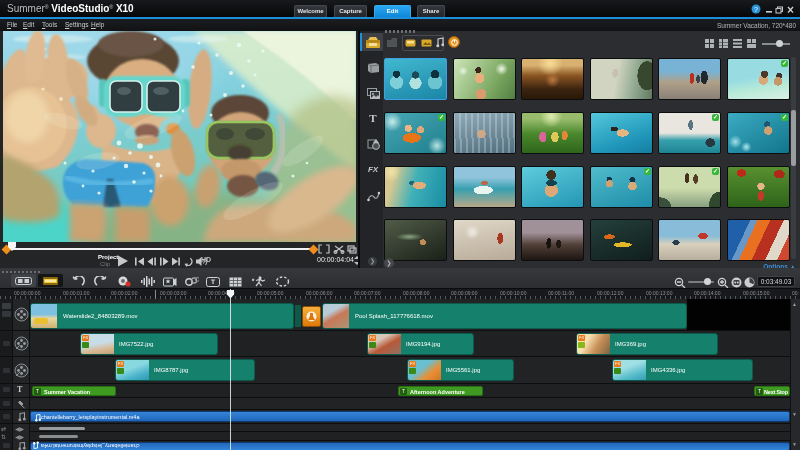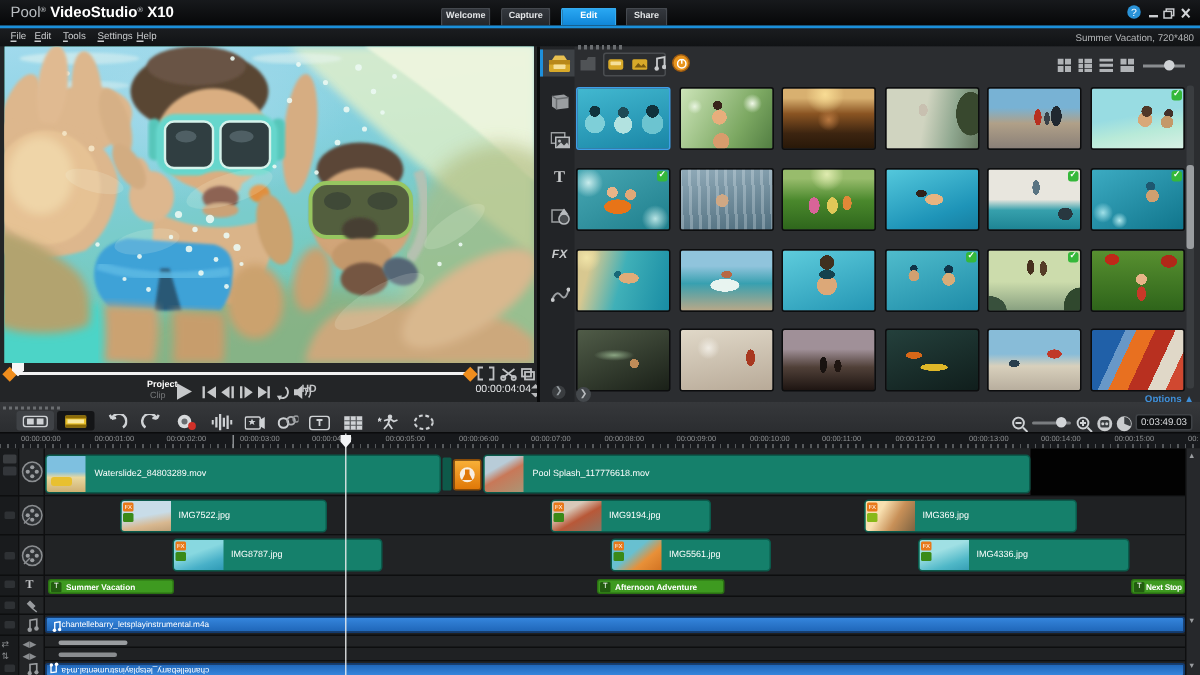--- a/index.html
+++ b/index.html
@@ -45,21 +45,21 @@
 .tclip .ct{position:absolute;left:11px;top:2px;font-size:5.5px;color:#fff;white-space:nowrap;font-weight:bold}
 .tbadge{position:absolute;left:1px;top:1px;width:7px;height:7px;background:#1e500e;border-radius:1px;background:#225c10;color:#fff;font-size:5px;text-align:center;line-height:7px}
 .mclip{position:absolute;background:linear-gradient(#3585dc,#1f66b8);border:1px solid #123a6e;border-radius:2px}
 .mclip .ct{position:absolute;left:10px;top:2px;font-size:5.5px;color:#fff;white-space:nowrap}
 #playhead{position:absolute;left:230px;top:289px;width:1px;height:161px;background:rgba(235,238,240,.85);z-index:50}
 .reel{position:absolute;left:14px;width:15px;height:15px}
 </style></head>
 <body>
 <div id="app">
 <div id="titlebar">
-  <div id="logo"><span style="color:#b9bdc1">Pool</span><span style="font-size:5px;vertical-align:3px">®</span><b> VideoStudio</b><span style="font-size:5px;vertical-align:3px">®</span><b> X10</b></div>
+  <div id="logo"><span style="color:#b9bdc1">Summer</span><span style="font-size:5px;vertical-align:3px">®</span><b> VideoStudio</b><span style="font-size:5px;vertical-align:3px">®</span><b> X10</b></div>
   <div class="tab" style="left:294px;width:33px">Welcome</div>
   <div class="tab" style="left:334px;width:33px">Capture</div>
   <div class="tab active" style="left:374px;width:37px">Edit</div>
   <div class="tab" style="left:417px;width:28px">Share</div>
   <div id="winbtns">
     <svg width="46" height="12" viewBox="0 0 46 12">
       <circle cx="5" cy="5" r="4.5" fill="#2a93d8"></circle>
           <text x="5" y="7.5" font-size="7" fill="#fff" text-anchor="middle" font-family="Liberation Sans">?</text>
       <rect x="15" y="7" width="6" height="1.6" fill="#c9cccf"></rect>
       <rect x="26.5" y="3" width="5" height="4.4" fill="none" stroke="#c9cccf" stroke-width="1"></rect>

